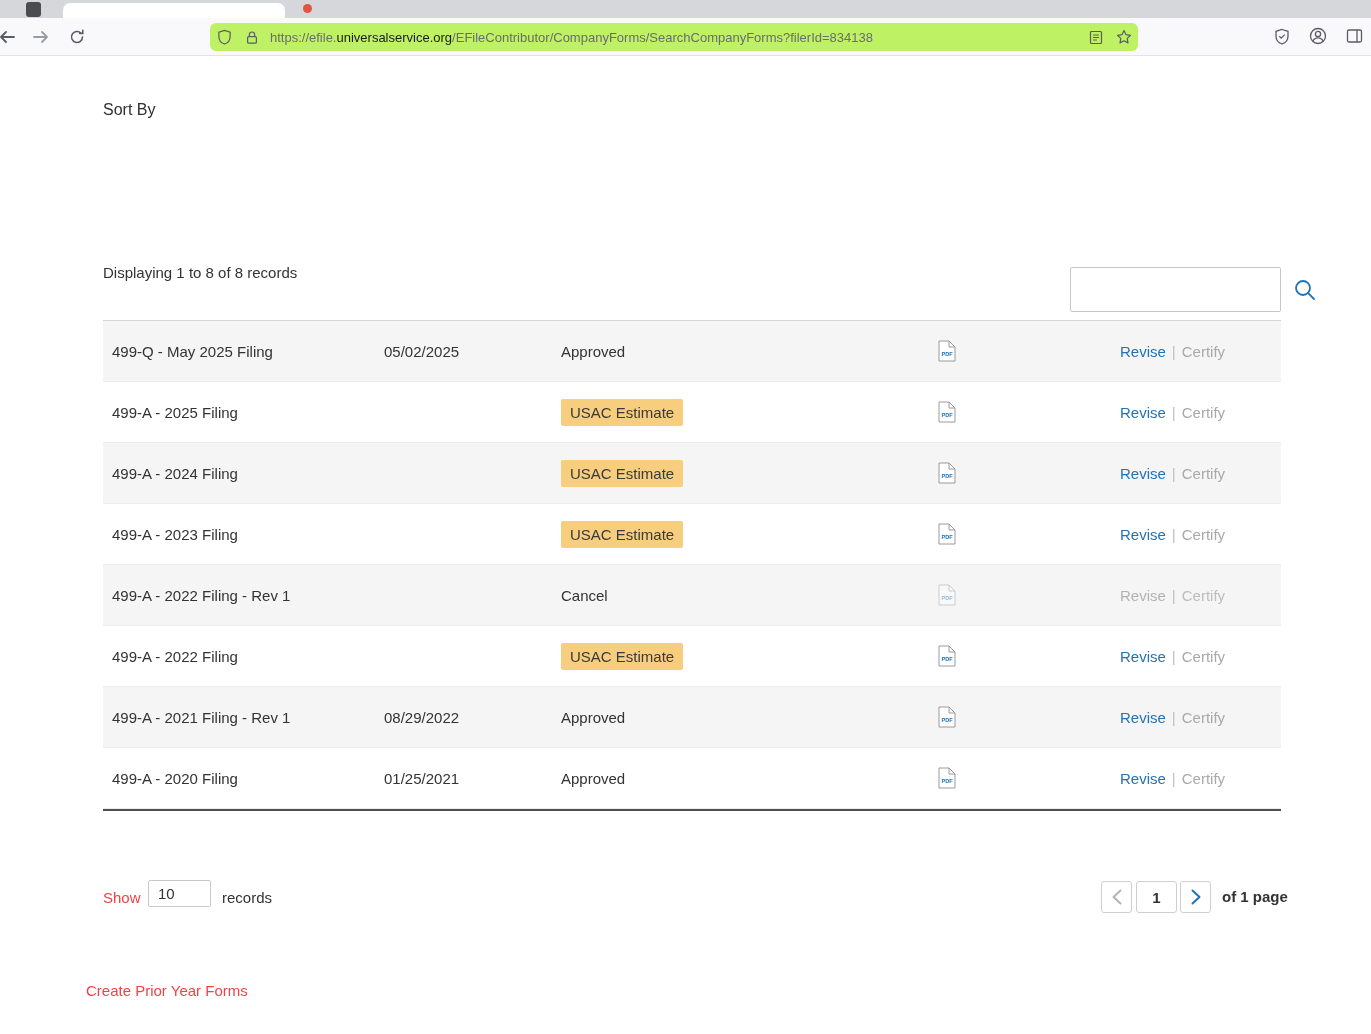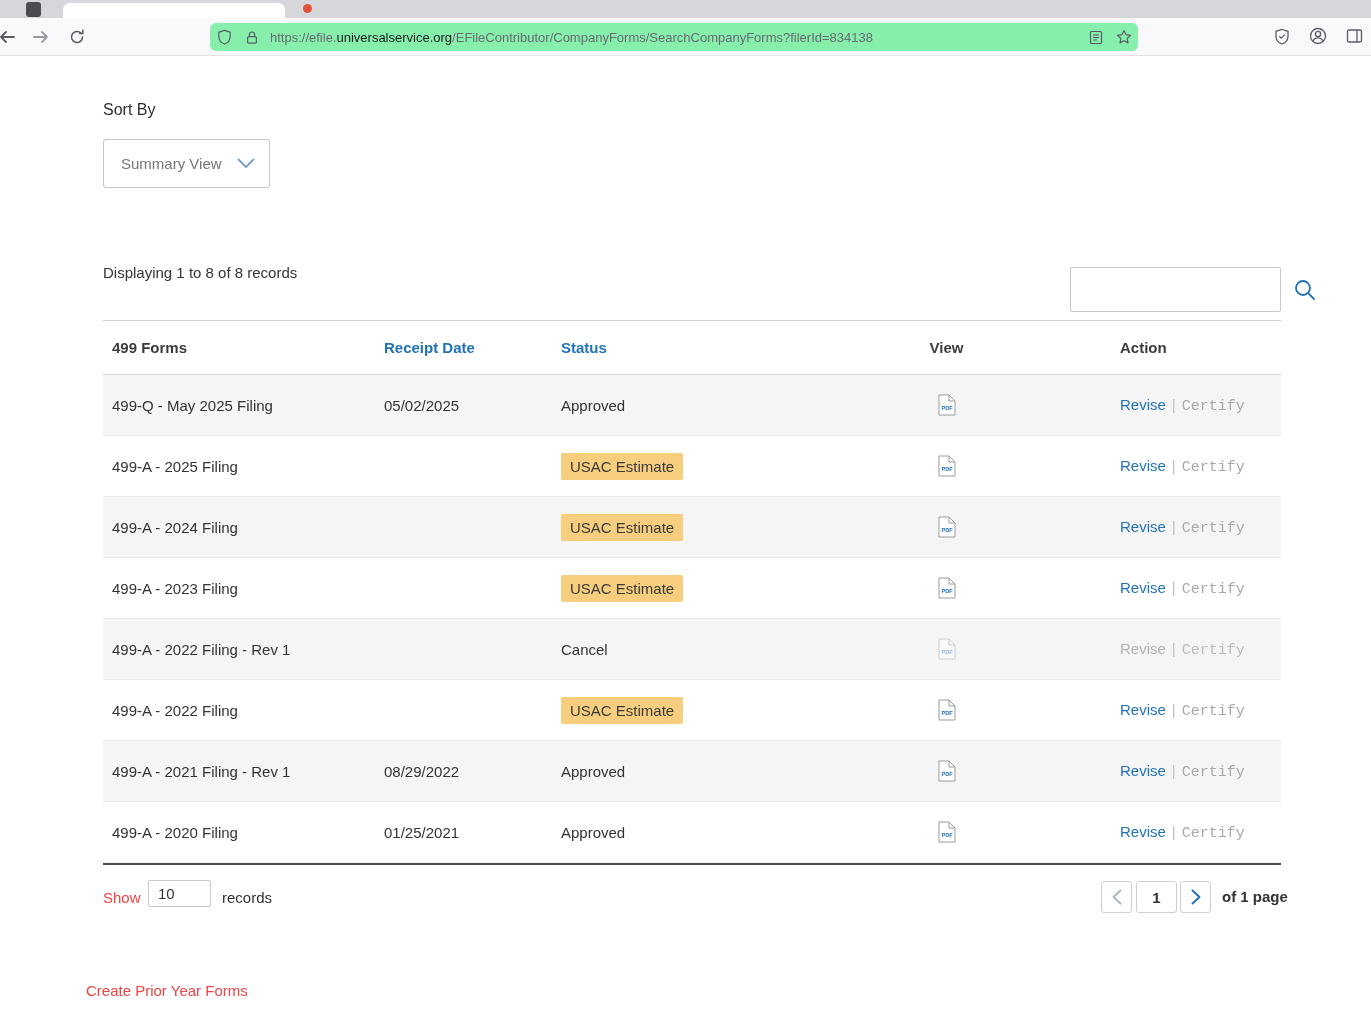--- a/index.html
+++ b/index.html
@@ -11,21 +11,21 @@
   
   .tabstrip { position:absolute; top:0; left:0; width:1371px; height:18px; background:#d6d7da; }
   .app-menu { position:absolute; left:26px; top:2px; width:15px; height:15px; background:#4b4b52; border-radius:3px; }
   .tab-active { position:absolute; left:63px; top:3px; width:222px; height:15px; background:#fff; border-radius:7px 7px 0 0; }
   .tab-favicon { position:absolute; left:303px; top:4px; width:9px; height:9px; border-radius:50%; background:#e2543d; }
   .navbar { position:absolute; top:18px; left:0; width:1371px; height:38px; background:#f9f9fb; border-bottom:1px solid #e3e3e6; }
   .navbtn { position:absolute; top:7px; width:26px; height:24px; background:transparent; border:none; display:flex; align-items:center; justify-content:center; cursor:pointer; }
   .navbtn.back { left:-6px; }
   .navbtn.fwd { left:28px; }
   .navbtn.reload { left:64px; }
-  .urlbar { position:absolute; left:210px; top:5px; width:928px; height:28px; background:#86efac; border-radius:6px; display:flex; align-items:center; }
+  .urlbar { position:absolute; left:210px; top:5px; width:928px; height:28px; background:#bef264; border-radius:6px; display:flex; align-items:center; }
   .urlbar .icn { display:flex; align-items:center; justify-content:center; width:28px; flex:0 0 auto; }
   .url-text { flex:1 1 auto; font-size:13px; color:#6b6b74; white-space:nowrap; overflow:hidden; padding-left:4px; }
   .url-text .u-domain { color:#1b1b21; }
   .right-icons { position:absolute; right:6px; top:7px; display:flex; gap:14px; align-items:center; }
   .right-icons .icn { width:22px; height:22px; display:flex; align-items:center; justify-content:center; }
 
   
   .content { position:absolute; top:57px; left:0; width:1371px; height:977px; background:#fff; }
   .sortby-label { position:absolute; left:103px; top:44px; font-size:16px; color:#2e2e2e; }
   .sort-dropdown { position:absolute; left:103px; top:82px; width:167px; height:49px; border:1px solid #c3c3c6; border-radius:3px; background:#fff; display:flex; align-items:center; padding:0 14px 0 17px; cursor:pointer; }
@@ -45,21 +45,21 @@
   .c-date { width:174px; padding-left:10px; }
   .c-status { width:238px; padding-left:13px; }
   .c-view { width:321px; display:flex; justify-content:center; }
   .c-action { width:174px; padding-left:13px; white-space:nowrap; }
   .thead .th { font-size:15px; font-weight:bold; color:#3c3c3c; }
   .thead .th.link-col { color:#2173b6; cursor:pointer; }
   .thead .c-view { justify-content:center; }
   .td { font-size:15px; color:#333; }
   .pill { display:inline-block; background:#f6ce7e; padding:5px 9px; border-radius:2px; color:#3a3a3a; }
   .revise { color:#2173b6; text-decoration:none; cursor:pointer; }
-  .certify { color:#a9a9a9; text-decoration:none; cursor:pointer;font-family:Liberation Mono, monospace; }
+  .certify { color:#a9a9a9; text-decoration:none; cursor:pointer; }
   .sep { color:#bfbfbf; padding:0 6px; }
   .pdf-btn { display:inline-flex; cursor:pointer; }
   .row-disabled .pdf-btn { opacity:.45; }
   .row-disabled .revise { color:#b3b3b3; }
   .row-disabled .certify { color:#bdbdbd; }
 
   
   .show-label { position:absolute; left:103px; top:832px; font-size:15px; color:#ef4444; }
   .perpage-input { position:absolute; left:148px; top:823px; width:63px; height:27px; border:1px solid #c9c9c9; border-radius:2px; font-size:15px; font-family:inherit; padding-left:9px; color:#333; outline:none; }
   .records-label { position:absolute; left:222px; top:832px; font-size:15px; color:#333; }
@@ -143,47 +143,34 @@
           <path d="M11 2 v12"></path>
         </svg>
     </span>
   </span>
 </div>
 
 <div class="content">
 
   <div class="sortby-label">Sort By</div>
 
-  <div class="sort-dropdown">
-    <span class="val">Summary View</span>
-    <svg width="18" height="11" viewBox="0 0 18 11" fill="none" stroke="#7fa3c8" stroke-width="2" stroke-linecap="round" stroke-linejoin="round">
-        <path d="M1.5 1.5 L9 9 L16.5 1.5"></path>
-      </svg>
-  </div>
 
   <div class="records-summary">Displaying 1 to 8 of 8 records</div>
 
   <div class="search-box">
     <input type="text" value="" style="">
     <span class="mag">
       <svg width="24" height="24" viewBox="0 0 24 24" fill="none" stroke="#2173b6" stroke-width="1.8" stroke-linecap="round">
           <circle cx="10" cy="10" r="7"></circle>
           <path d="M15.2 15.2 L21 21"></path>
         </svg>
     </span>
   </div>
 
   <div class="table">
-    <div class="thead">
-      <div class="th c-form">499 Forms</div>
-      <div class="th c-date link-col">Receipt Date</div>
-      <div class="th c-status link-col">Status</div>
-      <div class="th c-view">View</div>
-      <div class="th c-action">Action</div>
-    </div>
 
     <div class="trow alt">
       <div class="td c-form">499-Q - May 2025 Filing</div>
       <div class="td c-date">05/02/2025</div>
       <div class="td c-status"><span>Approved</span></div>
       <div class="td c-view">
         <span class="pdf-btn">
             <svg width="18" height="22" viewBox="0 0 18 22">
               <path d="M1 1 h10 l6 6 v14 h-16 z" fill="#fff" stroke="#9a9a9a"></path>
               <path d="M11 1 v6 h6" fill="none" stroke="#9a9a9a"></path>

